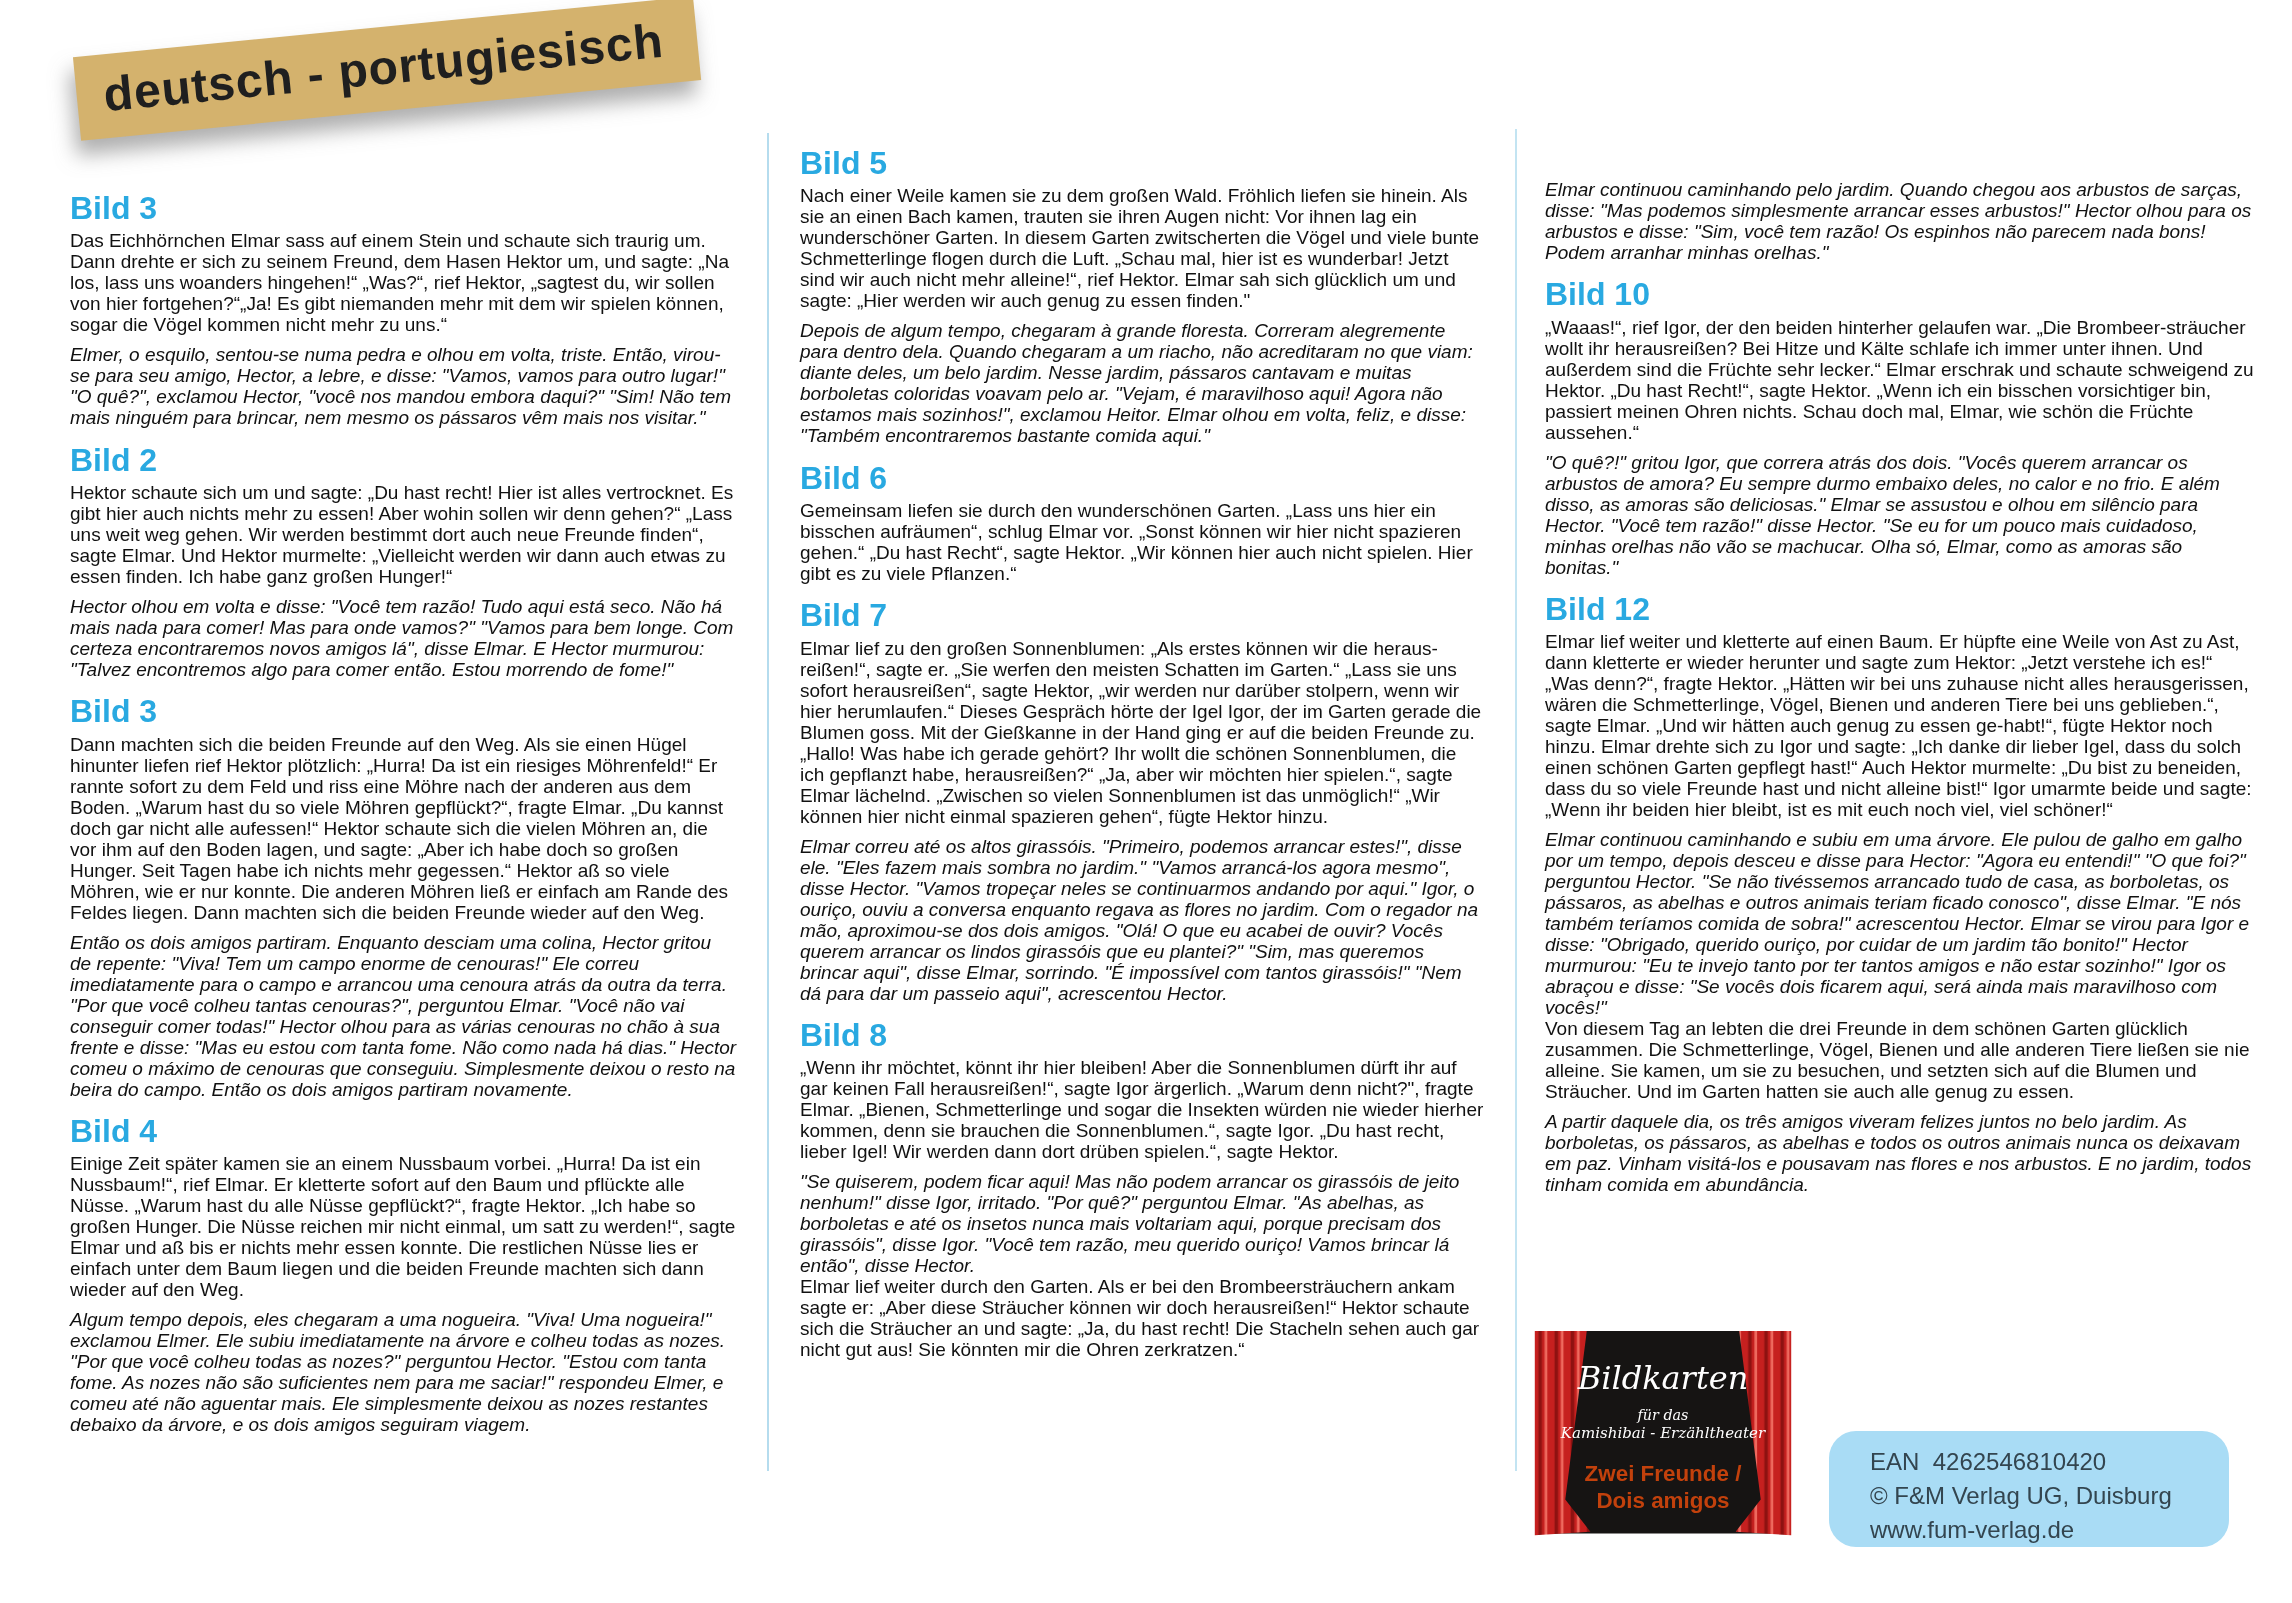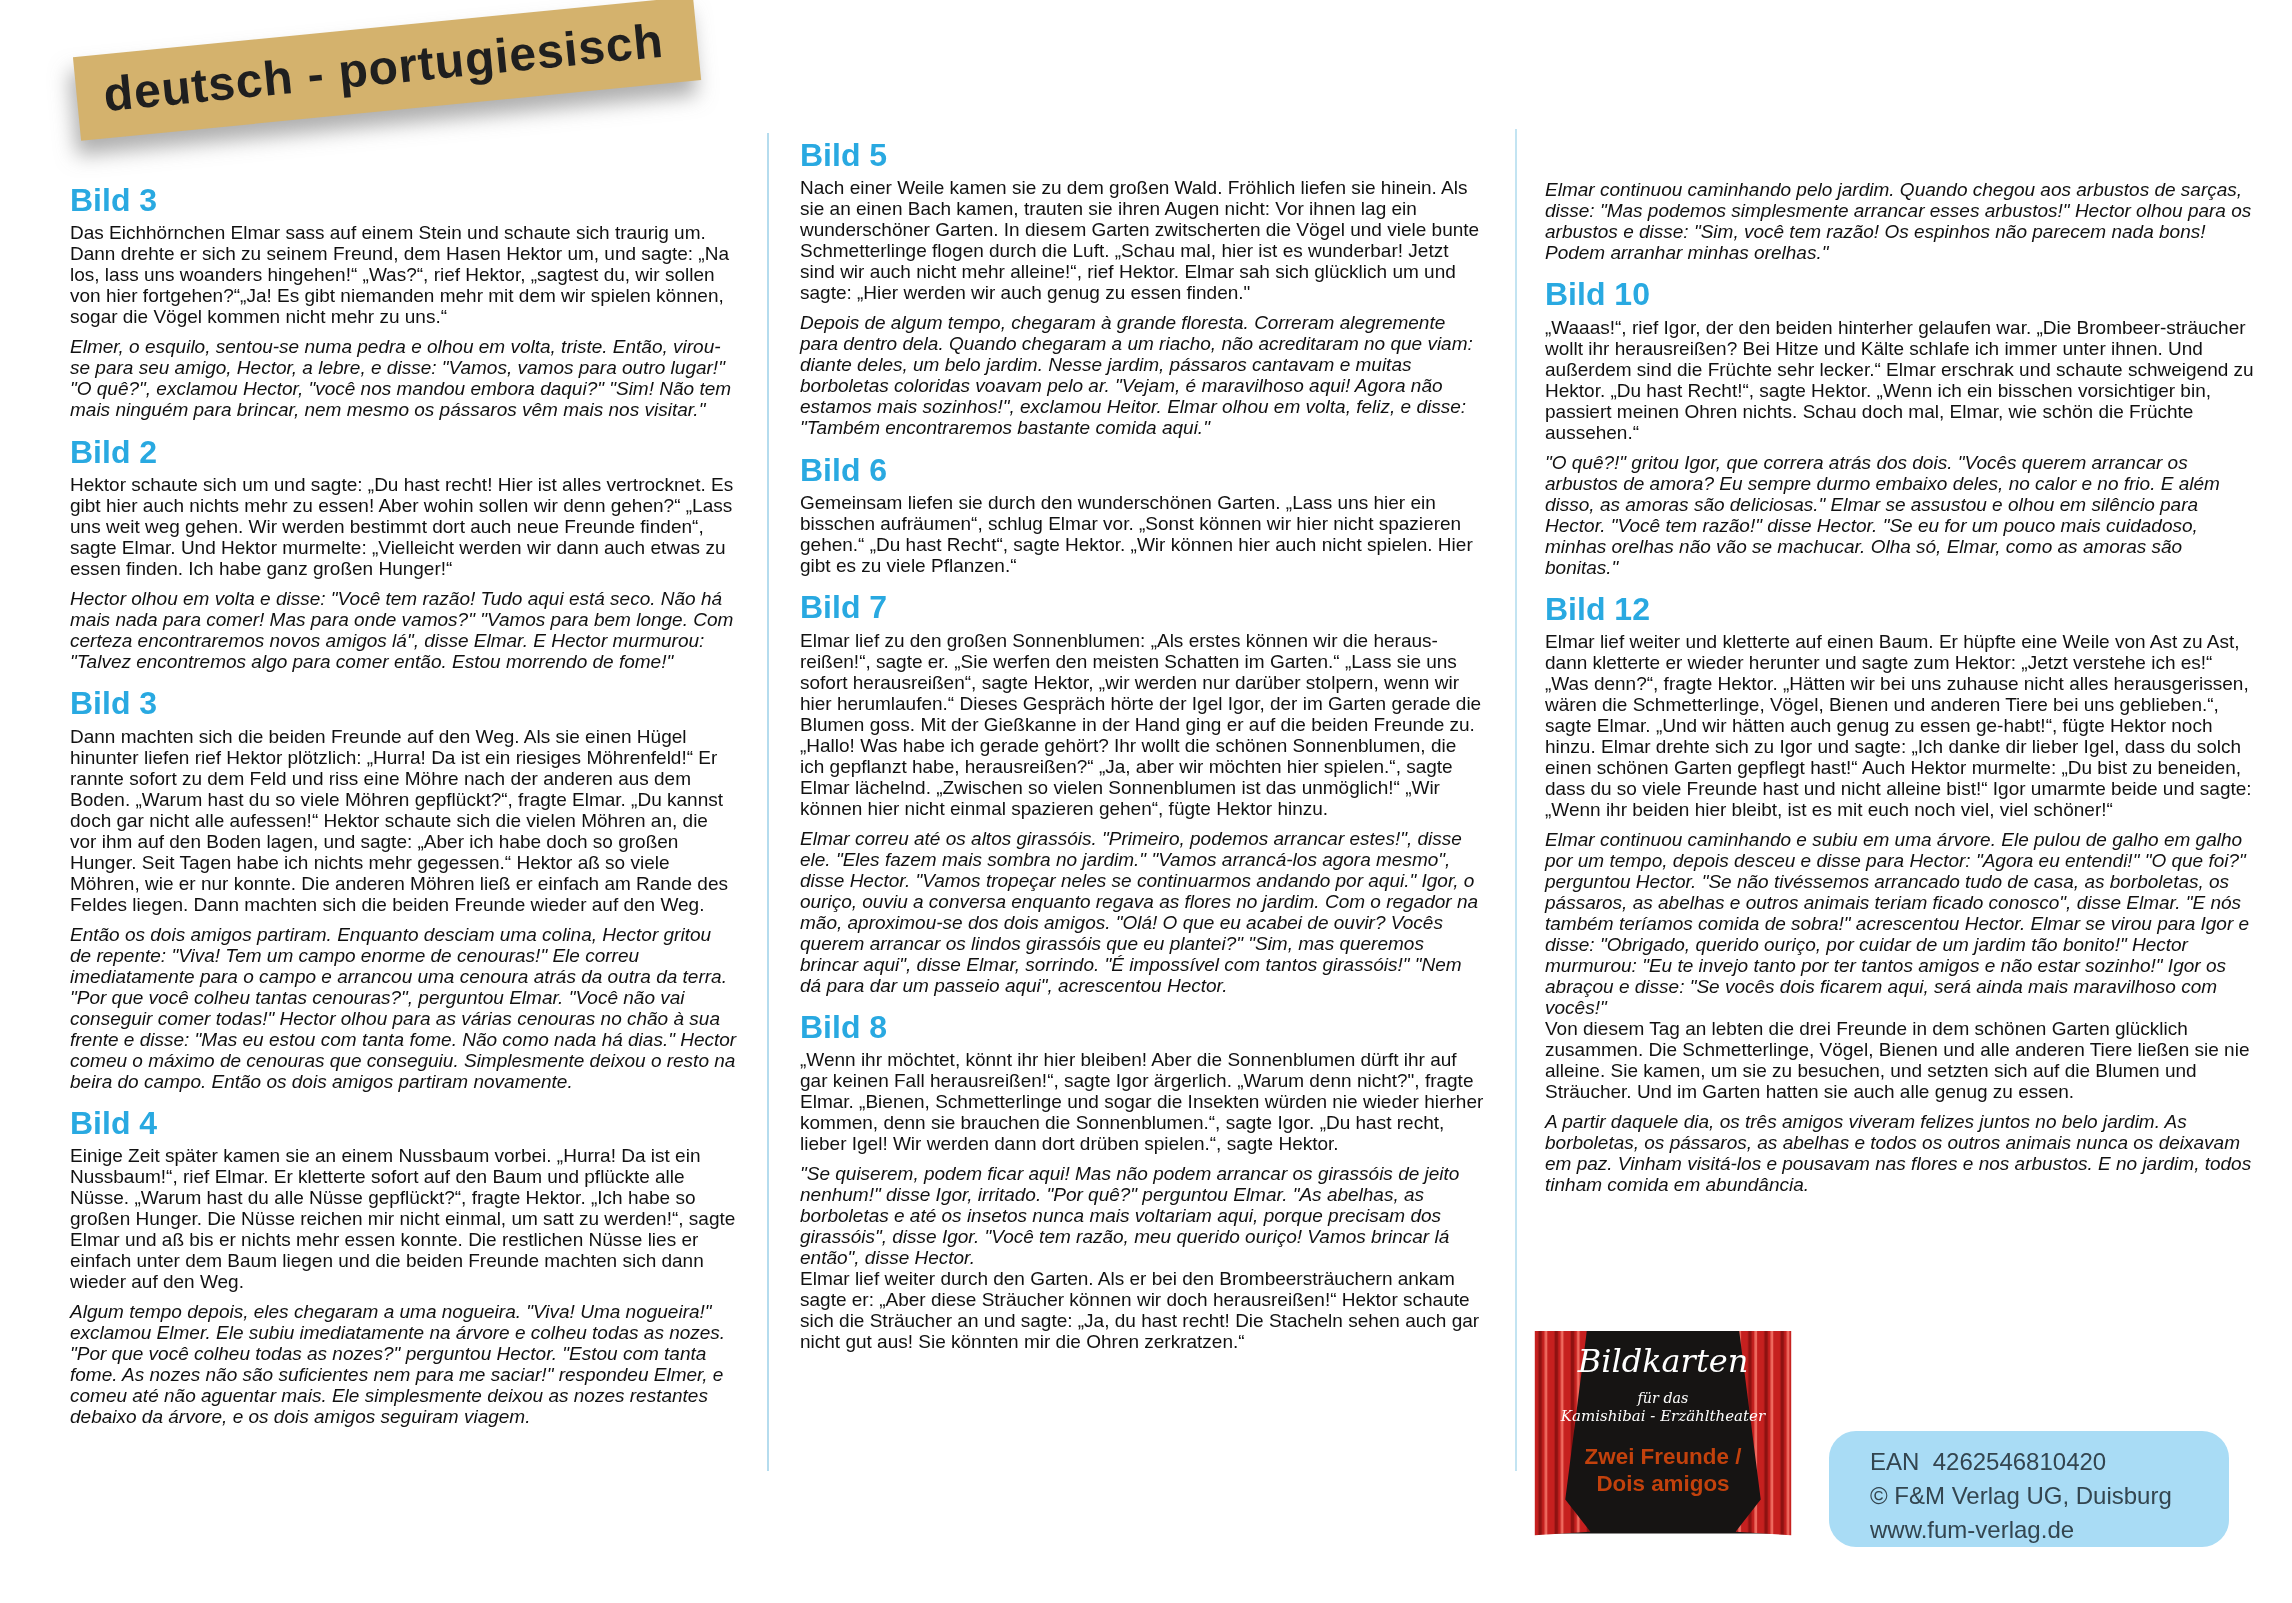--- a/index.html
+++ b/index.html
@@ -19,32 +19,32 @@
   }
   
   .col{position:absolute;font-size:19px;line-height:21px;text-align:left;}
   #col1{left:70px;top:179px;width:667px;}
   #col2{left:800px;top:134px;width:685px;}
   #col3{left:1545px;top:179px;width:715px;}
   .col h2{
     color:#29a9e1;font-size:32px;line-height:34px;font-weight:bold;
     margin:14.3px 0 5.4px 0;
   }
-  .blk:first-child h2{margin-top:4px;}
+  .blk:first-child h2{margin-top:12px;}
   .col p{margin:0 0 9px 0;}
   .col p.pt{font-style:italic;margin-bottom:0;}
   
   .sep{position:absolute;width:1.8px;background:#b5dcee;}
   #sep1{left:767px;top:133px;height:1338px;}
   #sep2{left:1515px;top:129px;height:1342px;background:#c3e4f2;}
   
   .logo{position:absolute;left:1533px;top:1329px;width:260px;height:210px;}
   .logo svg{position:absolute;left:0;top:0;width:100%;height:100%;}
   .logo-text{position:absolute;left:0;top:0;width:100%;height:100%;text-align:center;color:#ffffff;}
-  .logo-title{font-family:"DejaVu Serif", serif;font-style:italic;font-size:32px;line-height:36px;margin-top:14px;}
+  .logo-title{font-family:"DejaVu Serif", serif;font-style:italic;font-size:32px;line-height:36px;margin-top:31px;}
   .logo-sub1{font-family:"DejaVu Serif", serif;font-style:italic;font-size:14.3px;line-height:16px;margin-top:10.7px;}
   .logo-sub2{font-family:"DejaVu Serif", serif;font-style:italic;font-size:15px;line-height:18px;margin-top:1.8px;}
   .logo-yellow{color:#c2410c;font-weight:bold;font-size:22.4px;line-height:27px;margin-top:18px;}
   
   .ean{
     position:absolute;left:1829px;top:1431px;width:400px;height:116px;
     background:#a9dcf5;border-radius:27px;box-sizing:border-box;
     padding:14.3px 0 0 41px;color:#33454f;font-size:24px;line-height:34px;
   }
   .ean div{white-space:pre-wrap;}

